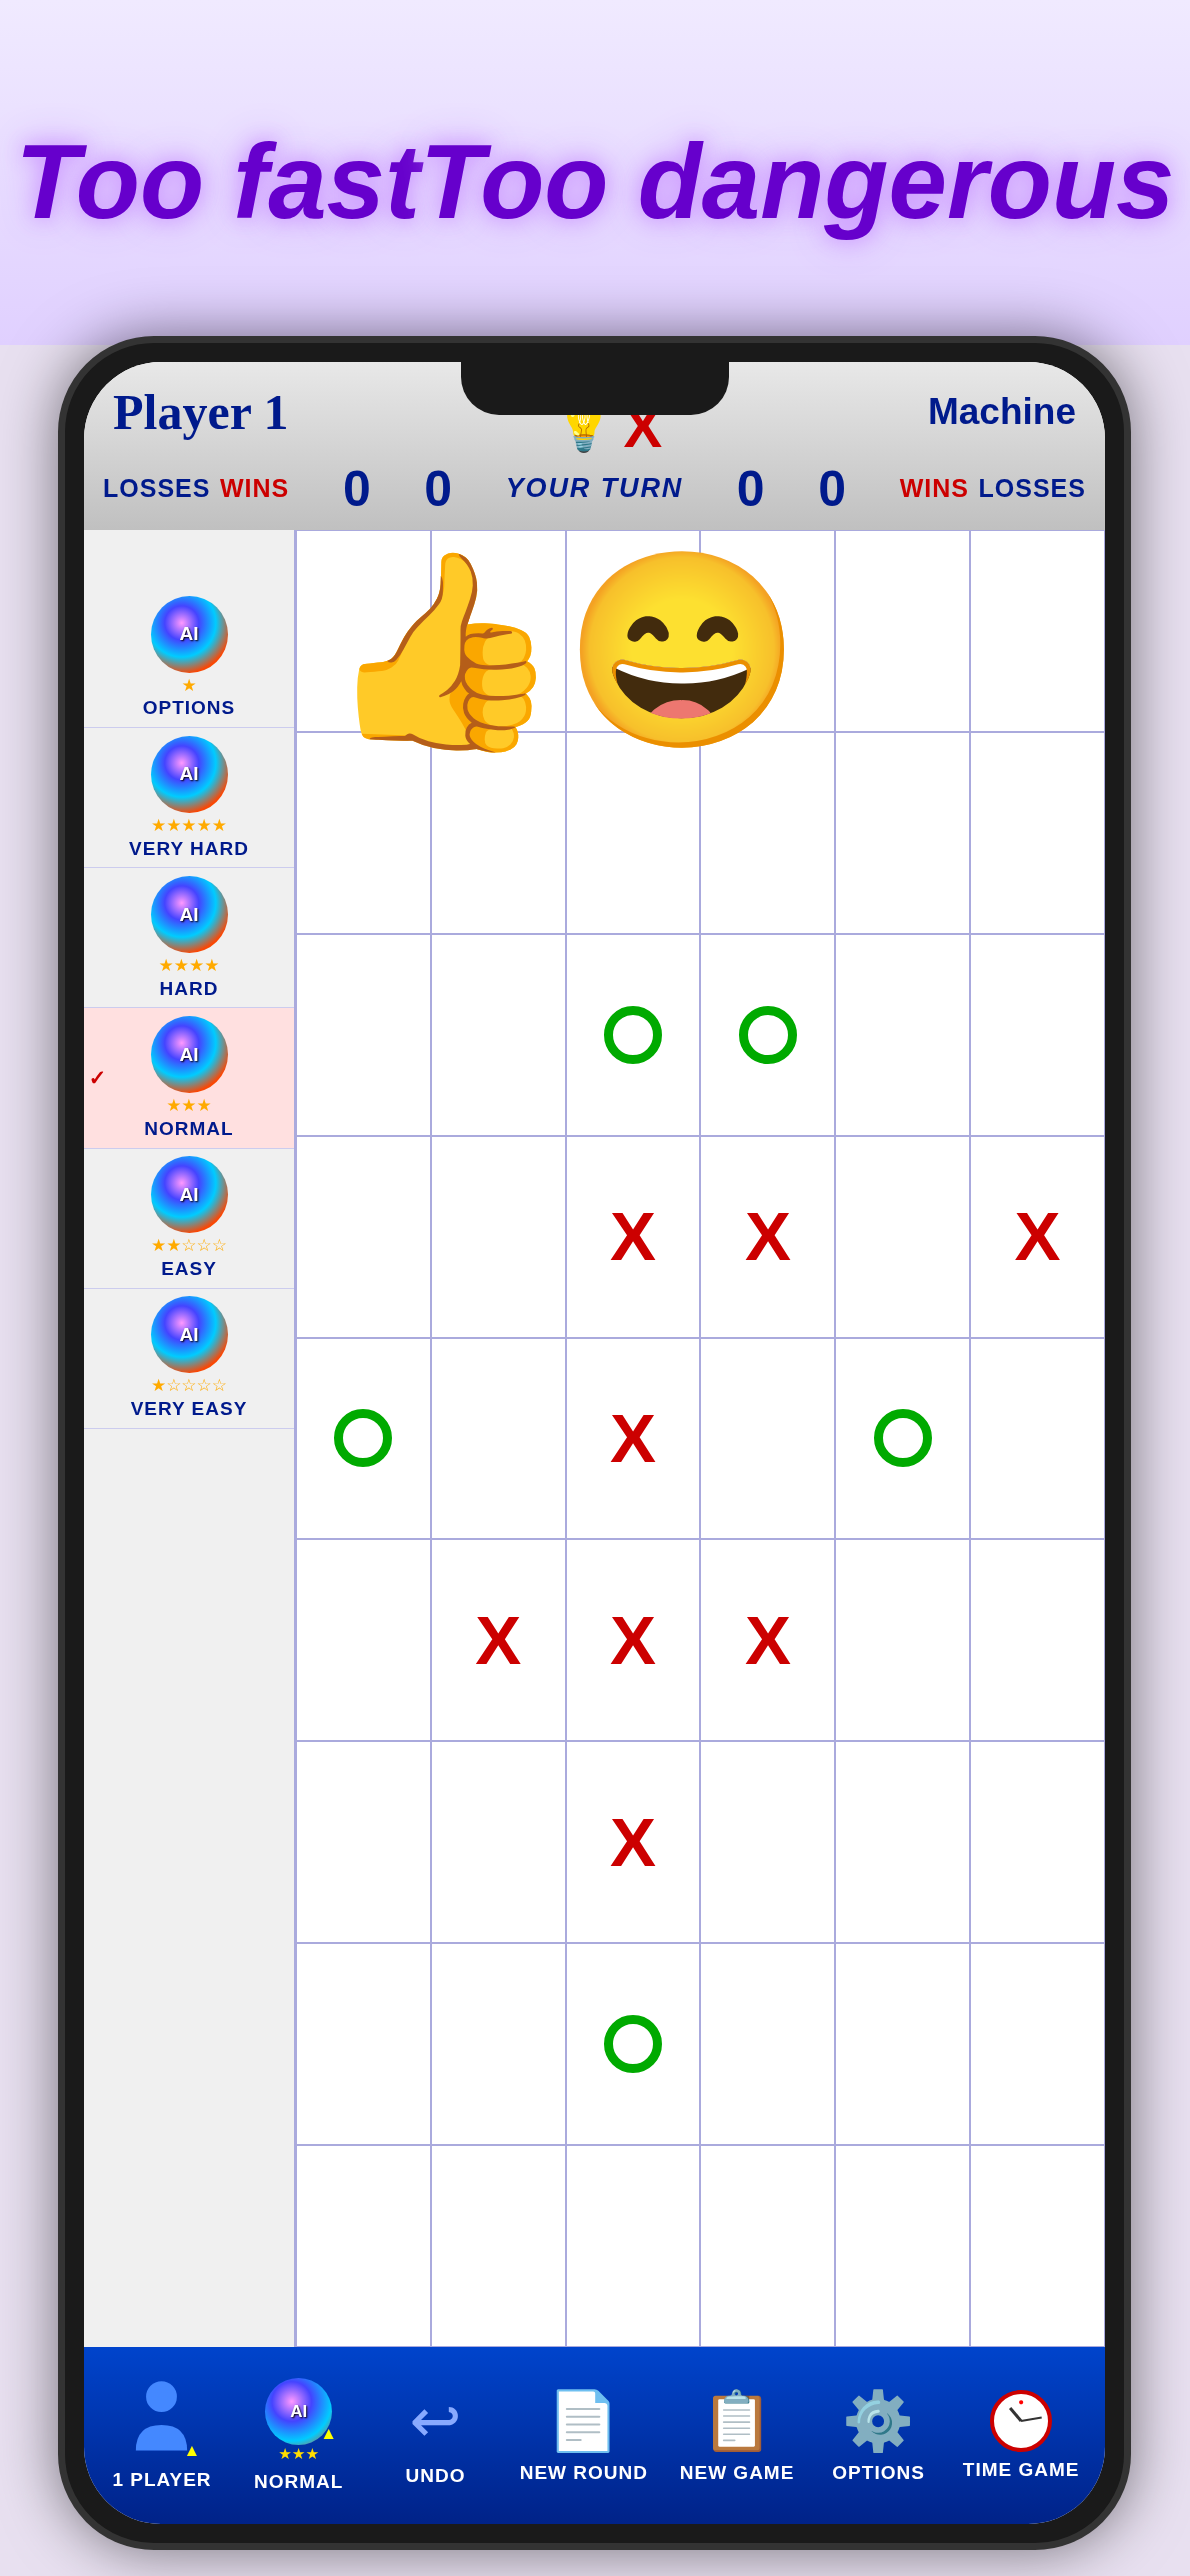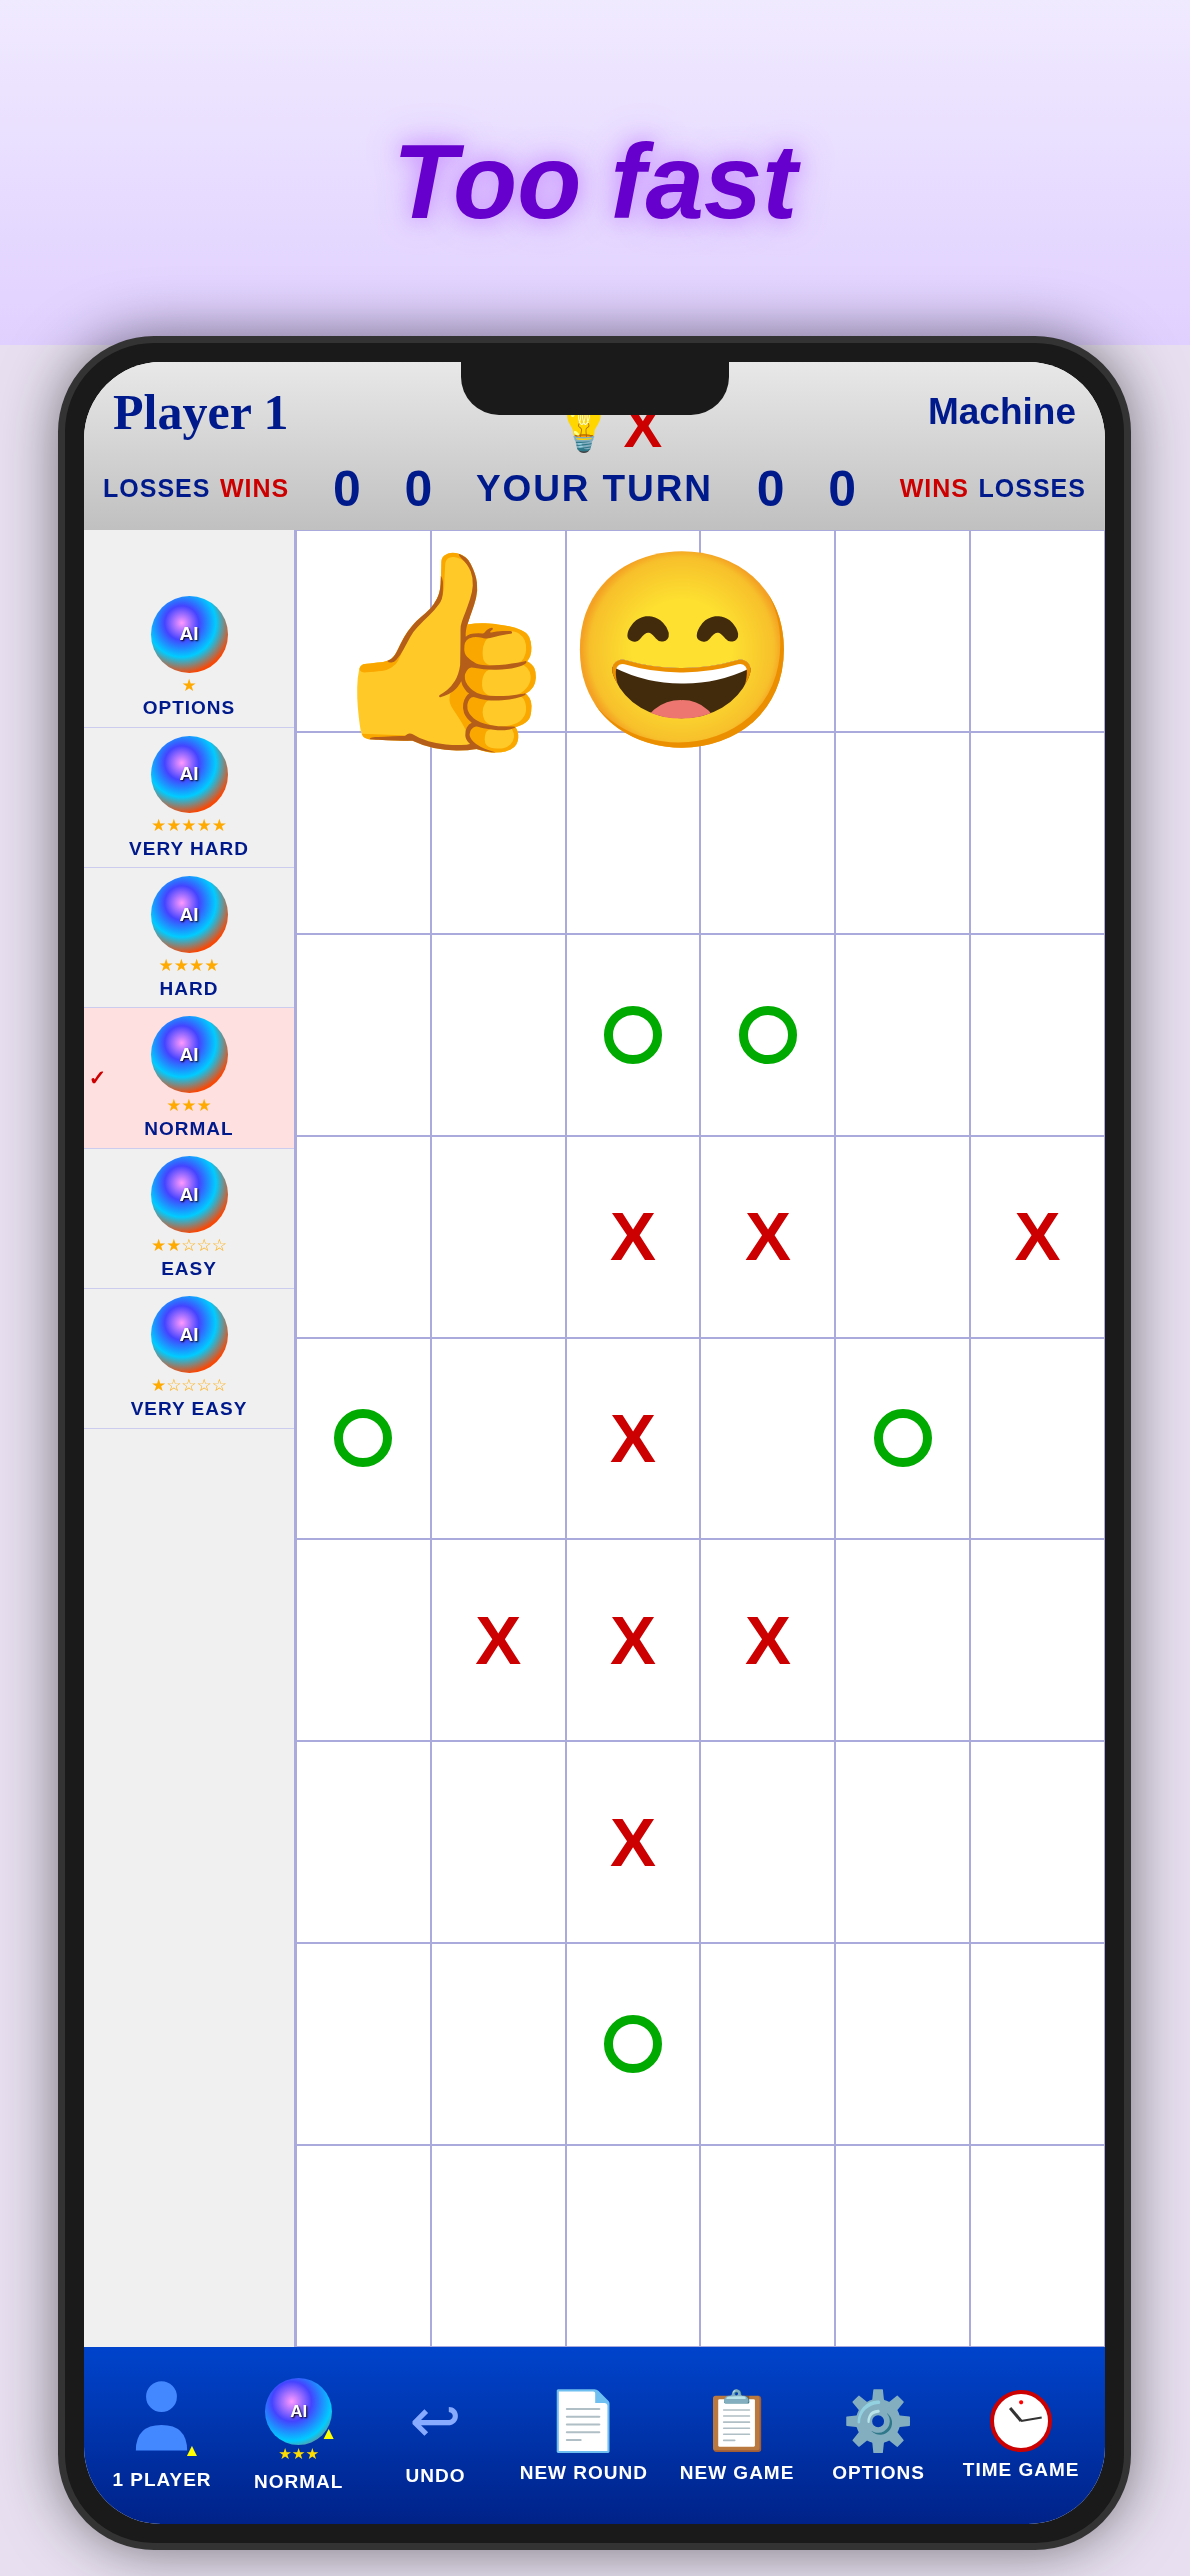--- a/index.html
+++ b/index.html
@@ -162,24 +162,25 @@
       letter-spacing: 1px;
     }
 
     .score-value {
       font-size: 50px;
       font-weight: 900;
       color: #001a8c;
     }
 
     .your-turn {
-      font-size: 37px;
+      font-size: 27px;
       font-weight: 900;
       color: #001a8c;
       letter-spacing: 1.9px;
+      font-style: italic;
       text-align: left;
     }
 
     
     .game-area {
       position: absolute;
       top: 168px;
       left: 0;
       right: 0;
       bottom: 177px;
@@ -408,20 +409,21 @@
       display: flex;
       flex-direction: column;
       align-items: center;
     }
   </style>
 </head>
 <body>
 
 <div class="top-banner">
   <div class="banner-line1">Too fast</div>
+  <div class="banner-line2">Too dangerous</div>
 </div>
 
 <div class="phone-frame">
   <div class="phone-screen">
 
     <div class="notch"></div>
 
     <div class="header-bar">
       <div class="header-top">
         <div class="player-title">Player 1</div>

